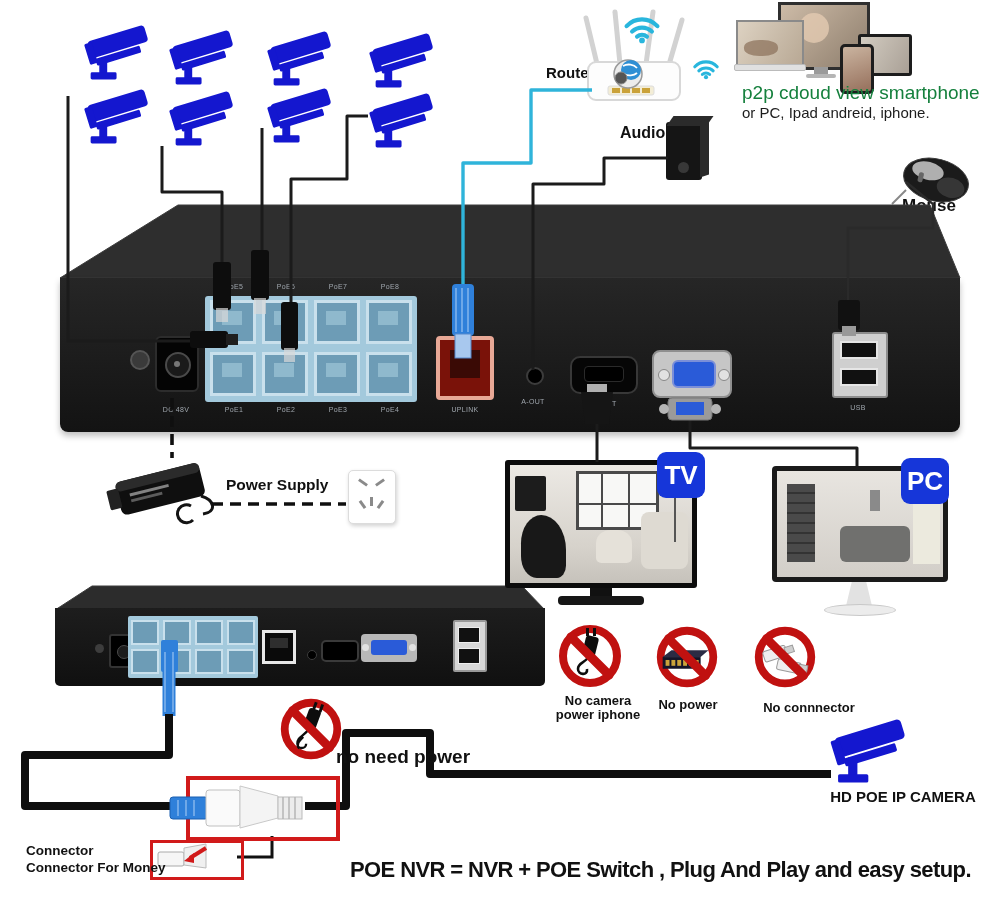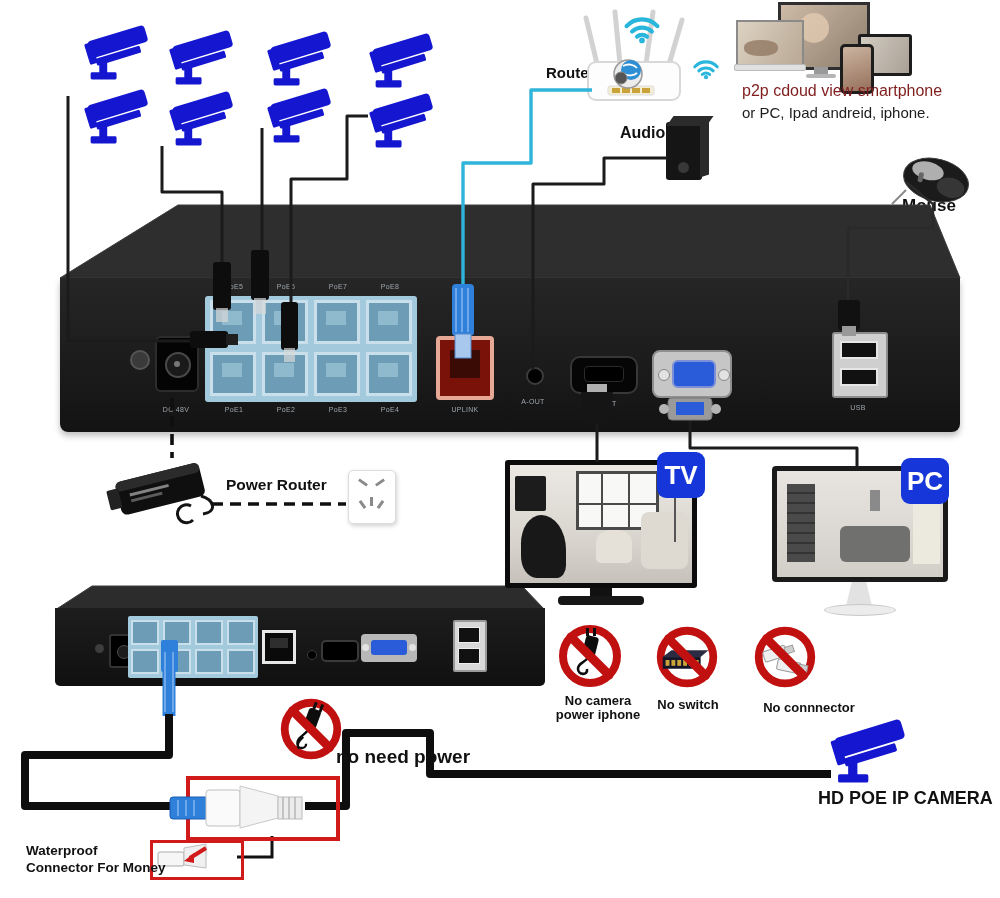--- a/index.html
+++ b/index.html
@@ -138,21 +138,21 @@
     </div>
     <div class="abs" style="left:78px;top:65px;width:14px;height:7px;background:#9a9a9a"></div>
     <div class="abs" style="left:70px;top:72px;width:30px;height:4px;background:#b5b5b5;border-radius:2px"></div>
     <div class="abs" style="left:122px;top:32px;width:48px;height:36px;border:3px solid #1d1d1d;border-radius:3px;background:linear-gradient(120deg,#d3ccc1,#a9a096)"></div>
     <div class="abs" style="left:0;top:18px;width:64px;height:44px;border:2px solid #8a8a8a;background:linear-gradient(120deg,#ddd2c2,#b8a894)">
       <div class="abs" style="left:6px;top:18px;width:34px;height:16px;border-radius:45%;background:#8a6f58;opacity:.7"></div>
     </div>
     <div class="abs" style="left:-2px;top:62px;width:70px;height:5px;background:#e0e0e0;border:1px solid #bbb;border-radius:2px"></div>
     <div class="abs" style="left:104px;top:42px;width:28px;height:44px;border:3px solid #1d1d1d;border-radius:5px;background:linear-gradient(160deg,#cab4a0,#96705c)"></div>
   </div>
-  <div class="abs" style="left:742px;top:82px;font-size:16px;color:#7f1d1d">p2p cdoud view smartphone</div>
+  <div class="abs" style="left:742px;top:82px;font-size:19px;color:#15803d">p2p cdoud view smartphone</div>
   <div class="abs" style="left:742px;top:104px;font-size:15px;color:#1c1c1c">or PC, Ipad andreid, iphone.</div>
 
   <div class="label" style="left:620px;top:124px;font-size:16px">Audio</div>
   <div class="abs" style="left:666px;top:116px;width:44px;height:66px">
     <div class="abs" style="left:0;top:6px;width:36px;height:58px;background:#151515;border-radius:3px"></div>
     <div class="abs" style="left:4px;top:0;width:40px;height:10px;background:#2b2b2b;transform:skewX(-35deg)"></div>
     <div class="abs" style="left:34px;top:4px;width:9px;height:56px;background:#2a2a2a;transform:skewY(-18deg)"></div>
     <div class="abs" style="left:12px;top:46px;width:11px;height:11px;border-radius:50%;background:#383838"></div>
   </div>
 
@@ -267,21 +267,21 @@
   <svg class="abs" style="left:105px;top:448px;z-index:3" width="115" height="78" viewBox="0 0 115 78">
     <g transform="rotate(-14 55 40)">
       <rect x="12" y="24" width="86" height="34" rx="6" fill="#0f0f0f"></rect>
       <rect x="12" y="24" width="86" height="10" rx="5" fill="#2b2b2b"></rect>
       <rect x="24" y="38" width="40" height="3" fill="#cfcfcf" opacity=".6"></rect>
       <rect x="24" y="44" width="32" height="3" fill="#cfcfcf" opacity=".4"></rect>
       <rect x="2" y="30" width="12" height="20" rx="2" fill="#222"></rect>
     </g>
     <path d="M96,48 C110,52 112,64 98,66 M86,58 a9,9 0 1 0 2,14" stroke="#141414" stroke-width="3" fill="none"></path>
   </svg>
-  <div class="label" style="left:226px;top:476px;font-size:15.5px">Power Router</div>
+  <div class="label" style="left:226px;top:476px;font-size:15.5px">Power Supply</div>
   <div class="abs" style="left:348px;top:470px;width:46px;height:52px;background:#fff;border:1px solid #dcdcdc;border-radius:5px;box-shadow:1px 2px 4px rgba(0,0,0,.18)">
     <div class="abs" style="left:9px;top:10px;width:10px;height:3px;background:#8a8a8a;transform:rotate(35deg)"></div>
     <div class="abs" style="left:26px;top:10px;width:10px;height:3px;background:#8a8a8a;transform:rotate(-35deg)"></div>
     <div class="abs" style="left:21px;top:26px;width:3px;height:9px;background:#8a8a8a"></div>
     <div class="abs" style="left:9px;top:32px;width:9px;height:3px;background:#8a8a8a;transform:rotate(55deg)"></div>
     <div class="abs" style="left:27px;top:32px;width:9px;height:3px;background:#8a8a8a;transform:rotate(-55deg)"></div>
   </div>
 
   <div class="abs" style="left:505px;top:460px;width:192px;height:128px;background:#0c0c0c;border-radius:3px;padding:5px;box-sizing:border-box;z-index:3">
     <div class="photo" style="position:relative;width:100%;height:100%;background:linear-gradient(180deg,#ece9e4 0%,#d6d2cb 70%,#c6c2bb 100%)">
@@ -369,21 +369,21 @@
     <polygon points="13,36 22,29 60,29 52,36" fill="#2b2b44"></polygon>
     <rect x="13" y="36" width="39" height="12" fill="#141428"></rect>
     <rect x="16" y="39" width="4" height="6" fill="#caa23a"></rect>
       <rect x="22" y="39" width="4" height="6" fill="#caa23a"></rect>
     <rect x="28" y="39" width="4" height="6" fill="#caa23a"></rect>
       <rect x="34" y="39" width="4" height="6" fill="#caa23a"></rect>
     <rect x="40" y="39" width="4" height="6" fill="#caa23a"></rect>
       <rect x="46" y="39" width="4" height="6" fill="#caa23a"></rect>
     <line x1="19" y1="17" x2="57" y2="55" stroke="#c01110" stroke-width="9" stroke-linecap="round"></line>
   </svg>
-  <div class="prohib-text" style="left:646px;top:698px;width:84px">No switch</div>
+  <div class="prohib-text" style="left:646px;top:698px;width:84px">No power</div>
 
   <svg class="abs" style="left:748px;top:622px" width="74" height="74" viewBox="0 0 76 76">
     <circle cx="38" cy="36" r="27" fill="none" stroke="#c01110" stroke-width="8"></circle>
     <g fill="#efefef" stroke="#9a9a9a">
       <rect x="16" y="27" width="24" height="11" rx="2" transform="rotate(-18 28 33)"></rect>
       <rect x="38" y="25" width="9" height="7" fill="#cfcfcf" transform="rotate(-18 42 29)"></rect>
       <rect x="30" y="40" width="24" height="11" rx="2" transform="rotate(12 42 45)"></rect>
       <rect x="52" y="44" width="9" height="7" fill="#cfcfcf" transform="rotate(12 56 47)"></rect>
     </g>
     <line x1="19" y1="17" x2="57" y2="55" stroke="#c01110" stroke-width="9" stroke-linecap="round"></line>
@@ -408,23 +408,24 @@
     <rect x="56" y="20" width="34" height="36" rx="3" fill="#fafafa" stroke="#c0c0c0"></rect>
     <polygon points="90,16 128,26 128,48 90,58" fill="#f4f4f4" stroke="#c8c8c8"></polygon>
     <rect x="128" y="27" width="24" height="22" fill="#ececec" stroke="#bbb"></rect>
     <path d="M133,27 V49 M139,27 V49 M145,27 V49" stroke="#b5b5b5" stroke-width="1.5"></path>
     <rect x="8" y="82" width="26" height="14" rx="2" fill="#f6f6f6" stroke="#aaa"></rect>
     <polygon points="34,78 56,74 56,98 34,95" fill="#f0f0f0" stroke="#bbb"></polygon>
     <path d="M56,78 L40,88" stroke="#d11a1a" stroke-width="4"></path>
     <polygon points="34,91 44,83 44,93" fill="#d11a1a"></polygon>
   </svg>
   <div class="abs" style="left:26px;top:842px;font-weight:bold;font-size:13.5px;line-height:17px;z-index:7">
-    <div>Waterproof</div>
+    <div>Connector</div>
     <div>Connector For Money</div>
   </div>
 
   <svg class="cam" style="left:828px;top:716px;width:84px;height:76px;z-index:5" viewBox="0 0 100 84">
       <use href="#cam"></use>
     </svg>
-  <div class="label" style="left:818px;top:788px;width:170px;text-align:center;font-size:18px">HD POE IP CAMERA</div>
-
+  <div class="label" style="left:818px;top:788px;width:170px;text-align:center;font-size:15px">HD POE IP CAMERA</div>
+
+  <div class="label" style="left:350px;top:857px;font-size:22px;letter-spacing:-.6px">POE NVR = NVR + POE Switch , Plug And Play and easy setup.</div>
 
 </div>
 
 </body></html>

